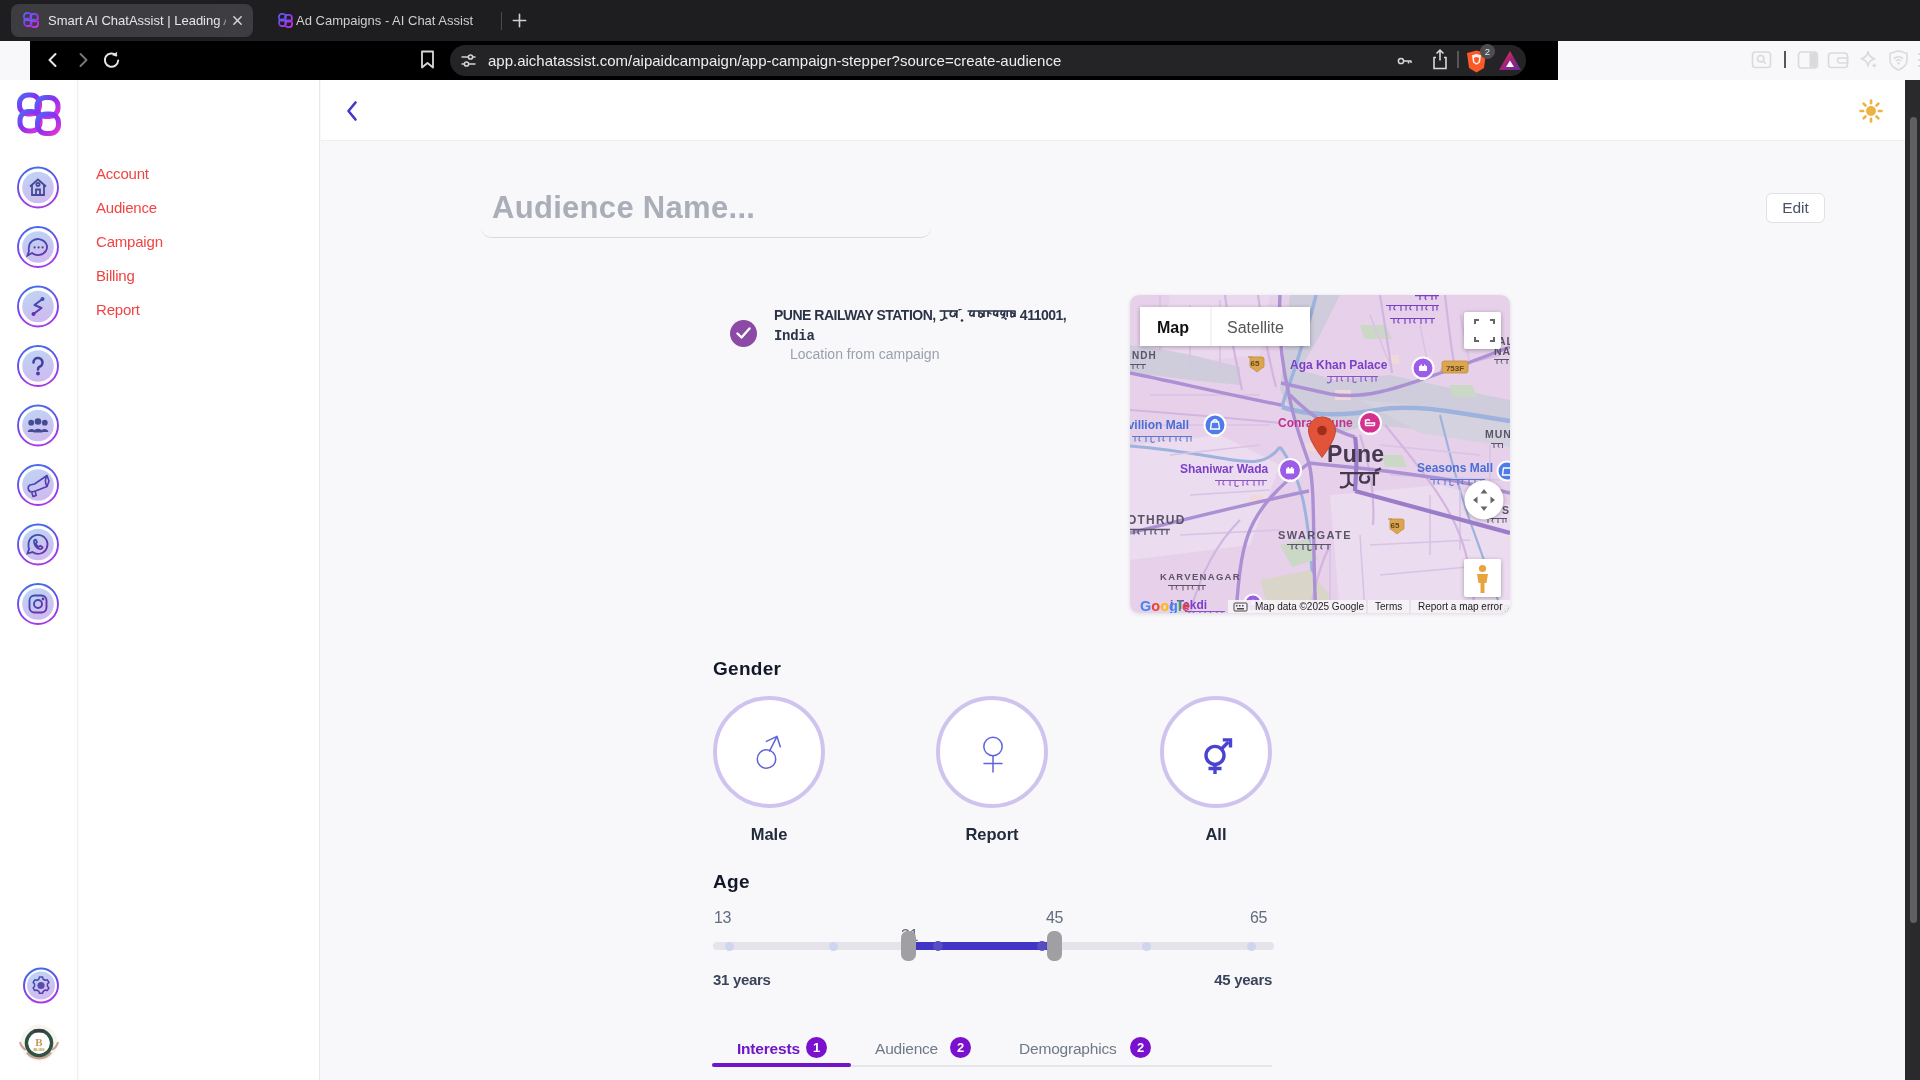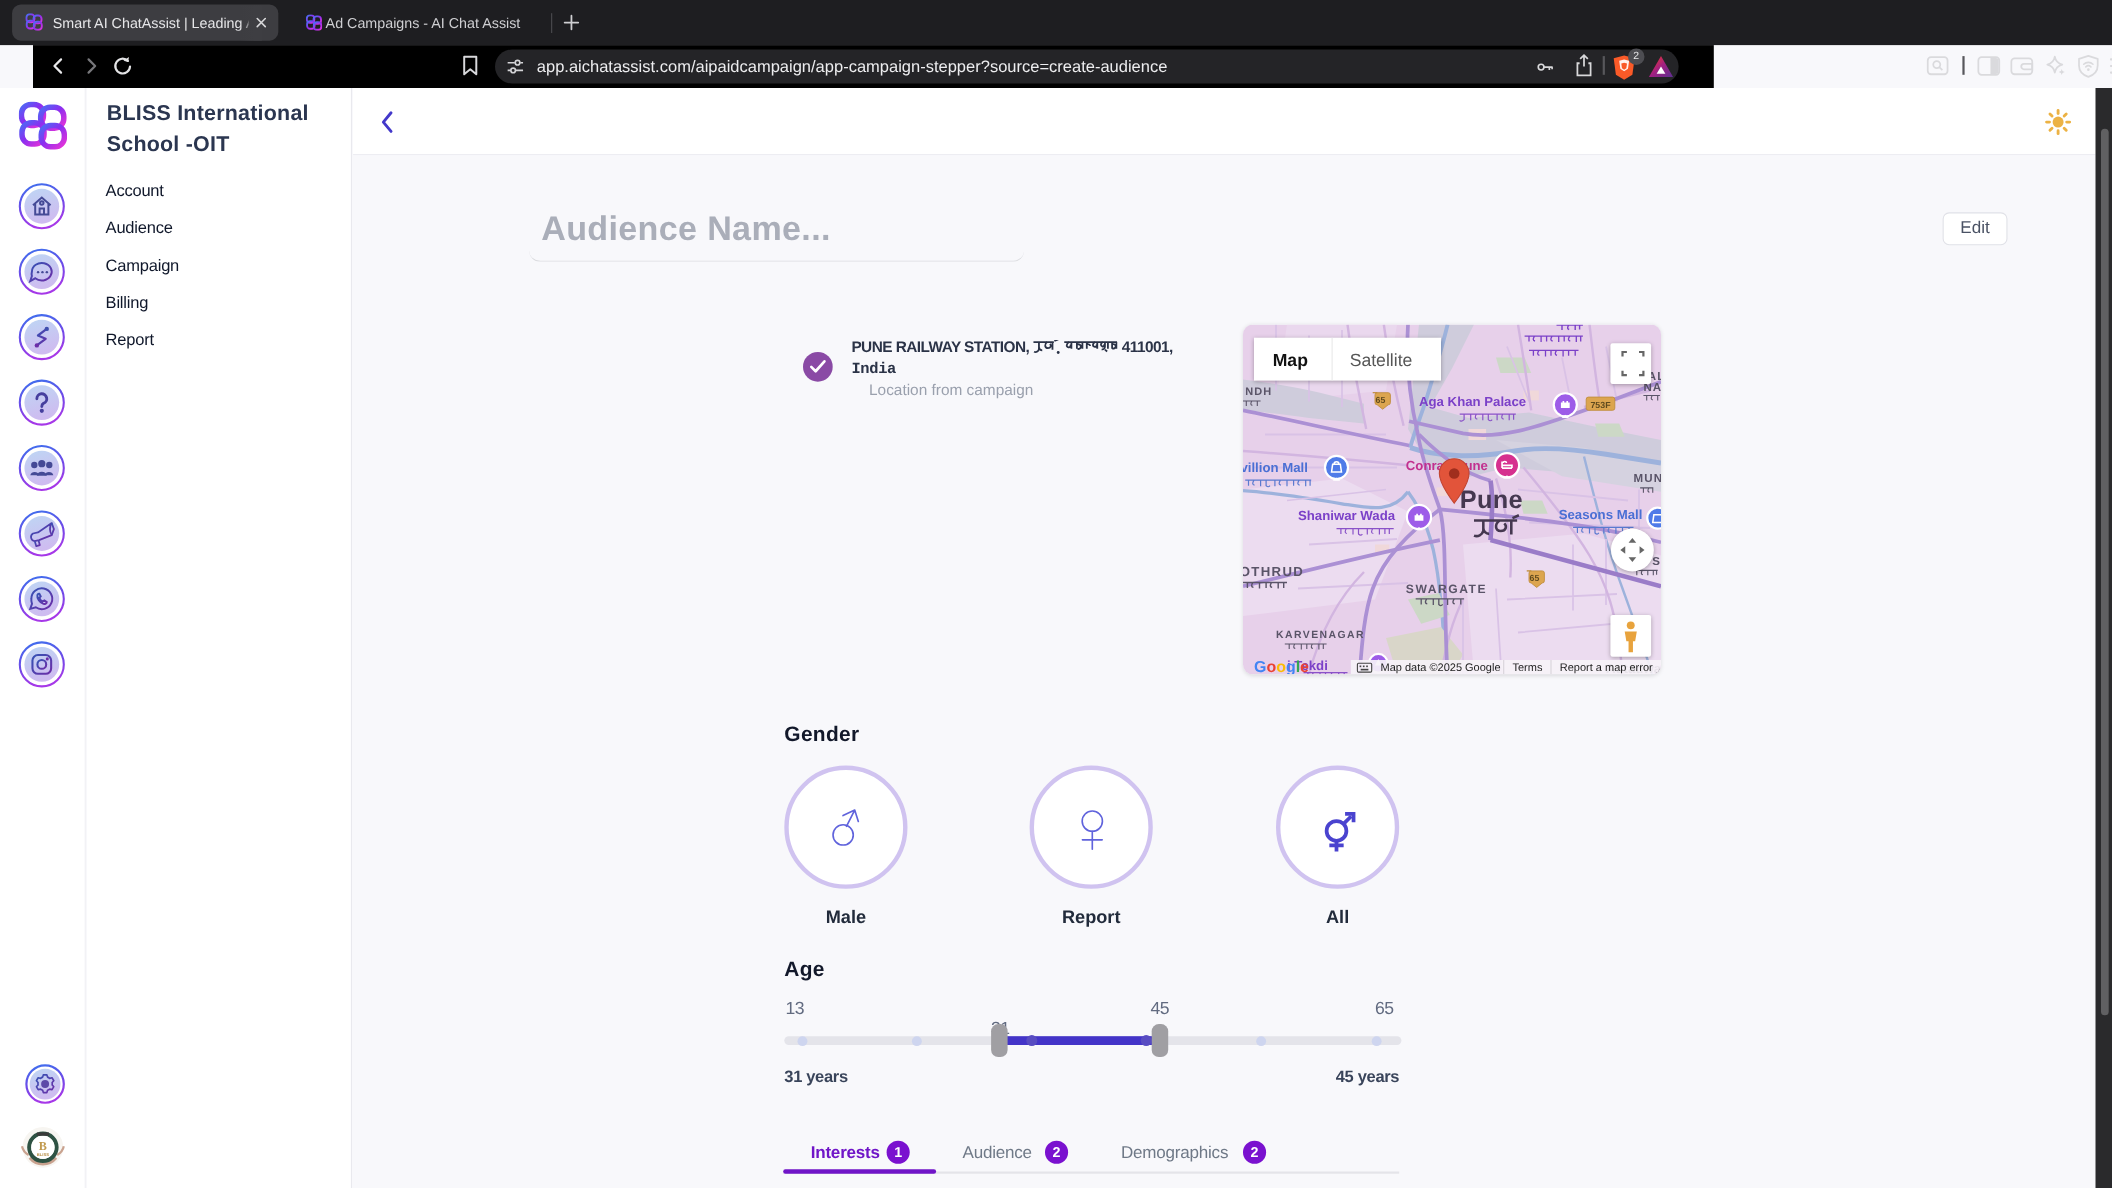--- a/index.html
+++ b/index.html
@@ -12,21 +12,21 @@
 #toolbar { position:absolute; left:0; top:41px; width:1528px; height:39px; background:#000000;margin-left:30px; }
 .tab-active { position:absolute; left:11px; top:4px; width:242px; height:33px; background:#3d3d41; border-radius:8px; }
 .tabtitle { color:#e6e6e8; font-size:13px; }
 .tabtitle2 { color:#cfcfd2; font-size:13px; }
 #urlpill { position:absolute; left:420px; top:4px; width:1076px; height:31px; background:#242427; border-radius:16px; }
 .urltext { position:absolute; left:458px; top:10.5px; color:#ededef; font-size:15px; letter-spacing:0; }
 
 
 #rail { position:absolute; left:0; top:80px; width:78px; height:1000px; background:#ffffff; border-right:1px solid #efeff3; }
 #menu { position:absolute; left:79px; top:80px; width:241px; height:1000px; background:#ffffff; border-right:1px solid #e9e9ee; }
-.navitem { position:absolute; left:17px; color:#0f172a; font-size:15px; letter-spacing:-0.2px; }
+.navitem { position:absolute; left:17px; color:#ef4444; font-size:15px; letter-spacing:-0.2px; }
 
 
 #appheader { position:absolute; left:321px; top:80px; width:1584px; height:61px; background:#ffffff; border-bottom:1px solid #ededf2; }
 #content { position:absolute; left:321px; top:141px; width:1584px; height:939px; background:#f8f8fb; }
 
 
 #sbtrack { position:absolute; left:1905px; top:80px; width:15px; height:1000px; background:#2a2a2c; }
 #sbthumb { position:absolute; left:1909.5px; top:117px; width:7.5px; height:806px; background:#606062; border-radius:3.5px; }
 
 .h2 { font-family:"Liberation Sans", sans-serif; font-weight:bold; color:#12182a; font-size:19px; letter-spacing:0.3px; }
@@ -296,21 +296,20 @@
       <circle r="12.5" fill="none" stroke="#2e5243" stroke-width="3.6"></circle>
       <circle r="10.5" fill="#fff"></circle>
       <rect x="-5.5" y="-13.5" width="11" height="3" fill="#3a3a3a"></rect>
       <text x="0" y="2.5" text-anchor="middle" font-family="Liberation Serif" font-size="11" font-weight="bold" fill="#c19a4e">B</text>
       <text x="0" y="8" text-anchor="middle" font-family="Liberation Sans" font-size="3.8" font-weight="bold" fill="#b8904a">BLISS</text>
     </g>
   </g>
 </svg>
 </div>
 <div id="menu">
-  <div class="abs" style="left:18px;top:9px;width:210px;color:#2b3650;font-size:19.5px;font-weight:bold;line-height:28px;letter-spacing:0.2px;">BLISS International School -OIT</div>
   <div class="navitem" style="top:85px;">Account</div>
   <div class="navitem" style="top:119px;">Audience</div>
   <div class="navitem" style="top:153px;">Campaign</div>
   <div class="navitem" style="top:187px;">Billing</div>
   <div class="navitem" style="top:221px;">Report</div>
 </div>
 
 <div id="appheader"></div>
 <svg class="abs" style="left:344px;top:100px" width="16" height="22" viewBox="0 0 16 22">
     <path d="M11.5 2.5 L4.5 11 L11.5 19.5" fill="none" stroke="#4338ca" stroke-width="2.6" stroke-linecap="round" stroke-linejoin="round"></path>

